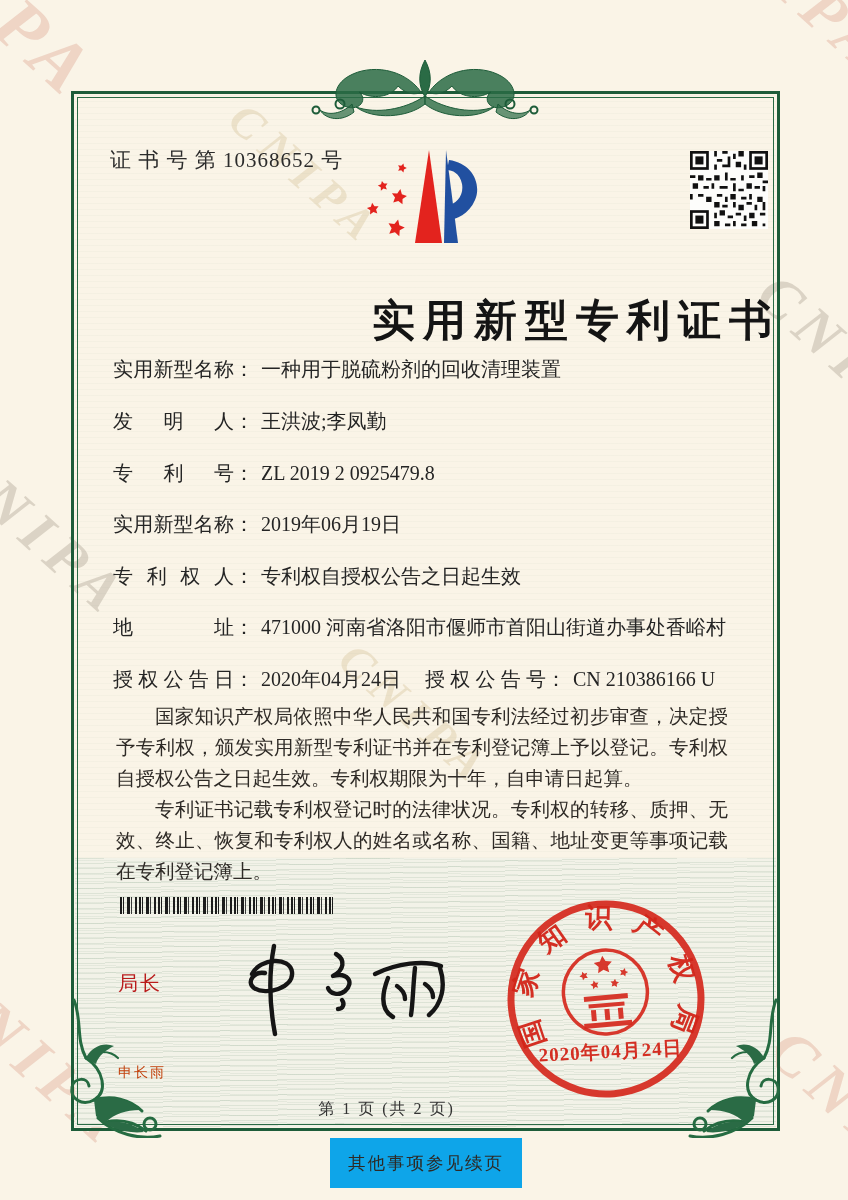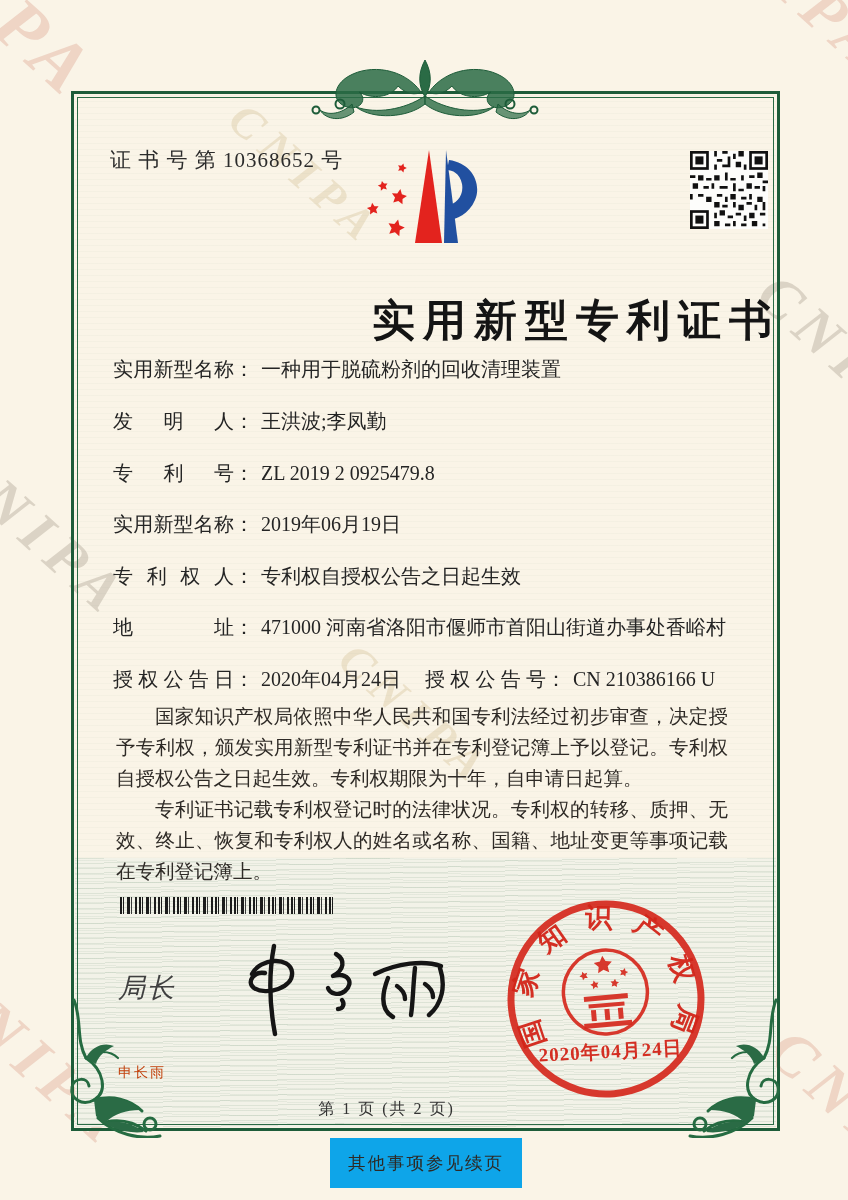--- a/index.html
+++ b/index.html
@@ -62,21 +62,21 @@
   .paras p { text-indent:2em; }
 
   .barcode { position:absolute; left:120px; top:897px; width:216px; height:17px;
              background:repeating-linear-gradient(90deg,
                #1c1c1c 0 2px, rgba(0,0,0,0) 2px 3px,
                #1c1c1c 3px 4px, rgba(0,0,0,0) 4px 7px,
                #1c1c1c 7px 10px, rgba(0,0,0,0) 10px 11px,
                #3a3a3a 11px 12px, rgba(0,0,0,0) 12px 15px,
                #1c1c1c 15px 17px, rgba(0,0,0,0) 17px 19px); }
 
-  .signer-title { position:absolute; left:118px; top:970px; font-size:27px; color:#404040; letter-spacing:2px;font-style:italic; }
+  .signer-title { position:absolute; left:118px; top:970px; font-size:20px; color:#b91c1c; letter-spacing:2px; }
   .signer-name  { position:absolute; left:118px; top:1064px; font-size:14px; color:#c2410c; letter-spacing:2px; }
   .sig { position:absolute; left:238px; top:938px; }
 
   .seal { position:absolute; left:502px; top:895px; width:208px; height:208px;
           transform:rotate(-5deg); }
   .seal-date { position:absolute; left:0; top:144px; width:100%; text-align:center;
                font-size:19px; font-weight:bold; color:rgba(210,36,24,0.95); letter-spacing:1px;
                transform:rotate(2deg); }
 
   .page-info { position:absolute; left:71px; top:1099px; width:631px; text-align:center;

